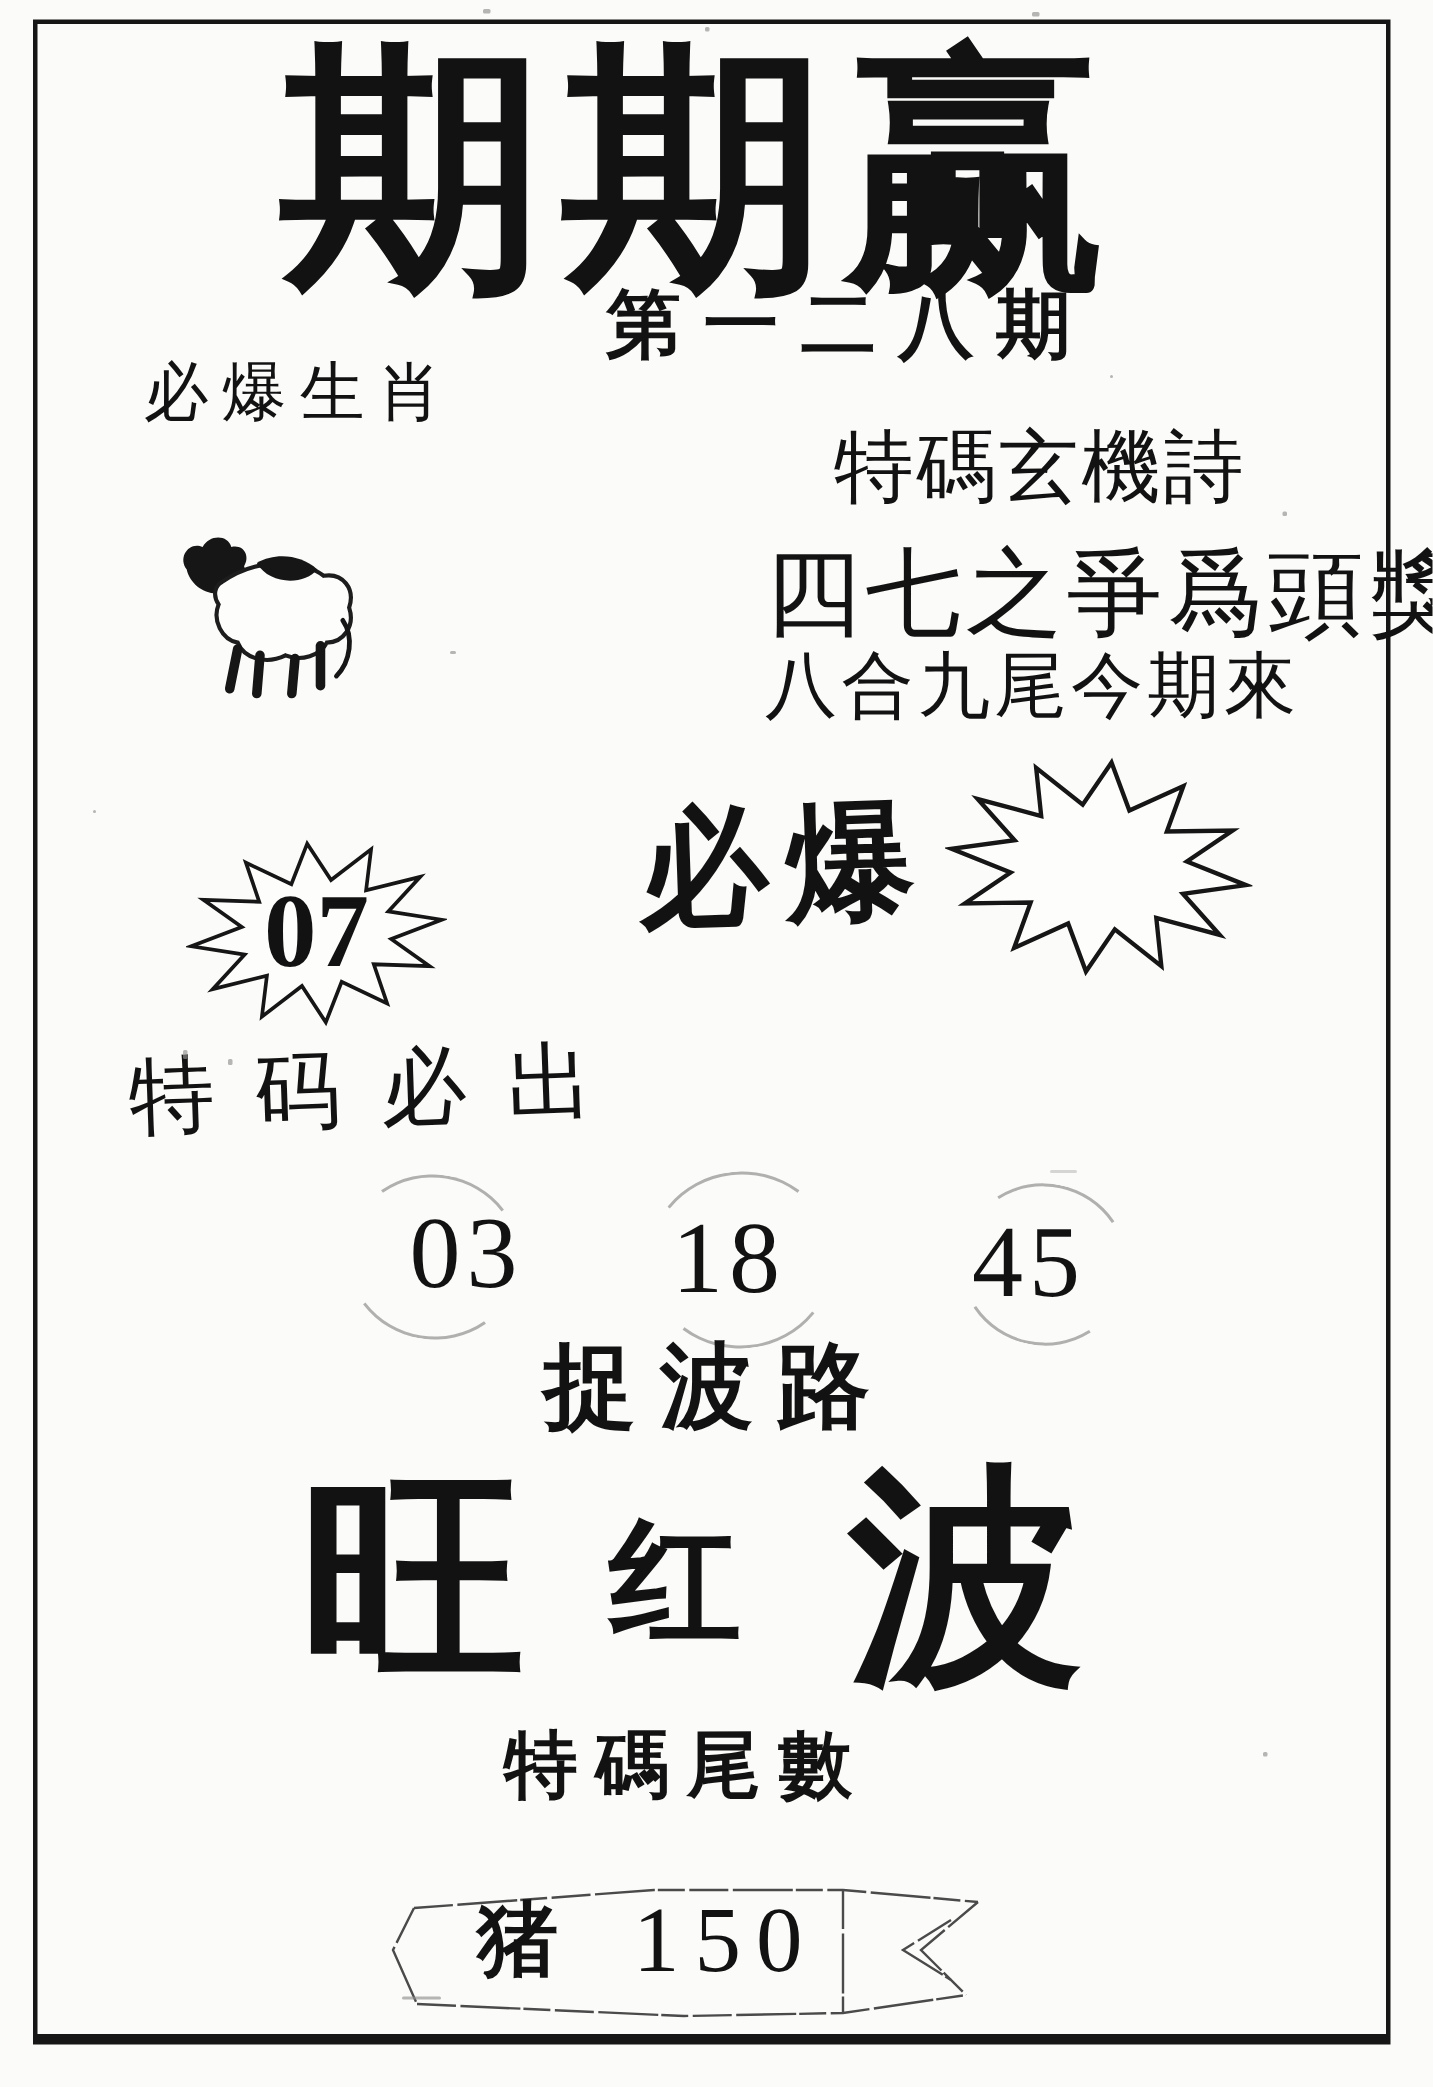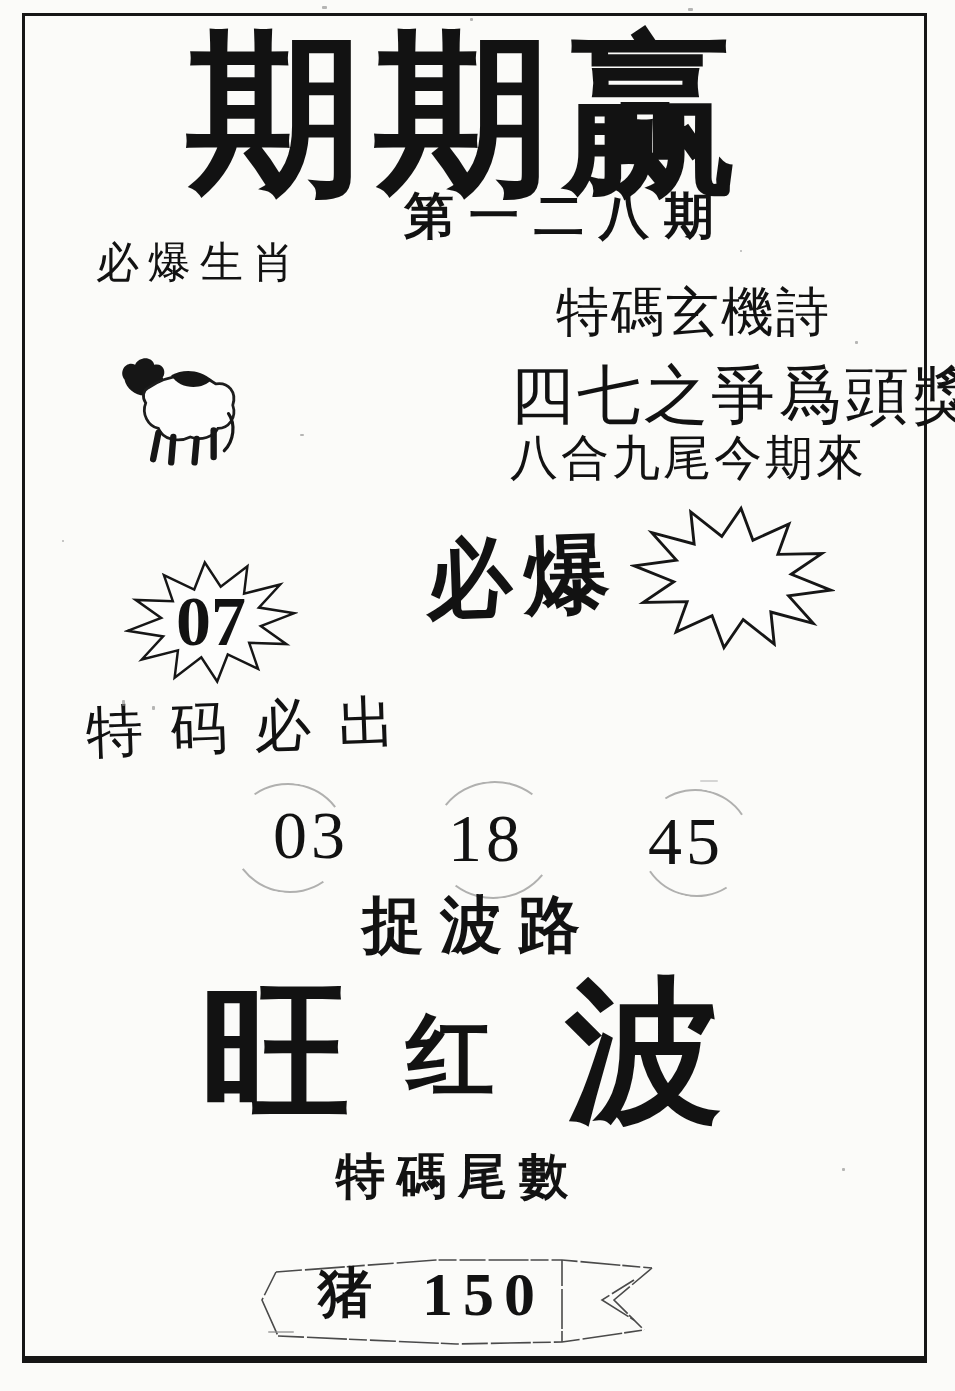--- a/index.html
+++ b/index.html
@@ -44,21 +44,21 @@
   .c1{left:231px;top:783px;width:112px;height:106px;transform:rotate(9deg);}
   .c2{left:432px;top:781px;width:120px;height:114px;transform:rotate(-7deg);}
   .c3{left:640px;top:789px;width:108px;height:104px;transform:rotate(12deg);}
   .zhuo-label{left:362px;top:894px;font-size:62px;font-weight:800;letter-spacing:16px;}
   .wang{left:200px;top:978px;font-size:152px;font-weight:600;}
   .hong{left:406px;top:1012px;font-size:88px;font-weight:600;}
   .bo{left:566px;top:975px;font-size:156px;font-weight:600;}
   .tail-label{left:336px;top:1152px;font-size:49px;font-weight:700;letter-spacing:12px;}
   .banner-svg{left:256px;top:1248px;width:404px;height:106px;}
   .banner-zodiac{left:318px;top:1266px;font-size:54px;font-weight:700;}
-  .banner-number{left:422px;top:1263px;font-size:62px;font-weight:700;letter-spacing:10px;}
+  .banner-number{left:422px;top:1263px;font-size:62px;font-weight:400;letter-spacing:10px;}
   .speck{position:absolute;background:#8f8f8f;opacity:.65;border-radius:1px;pointer-events:none;}
 </style>
 </head>
 <body>
 
 <div class="frame"></div>
 
 <div class="abs title">期期赢</div>
 <div class="abs issue">第一二八期</div>
 

